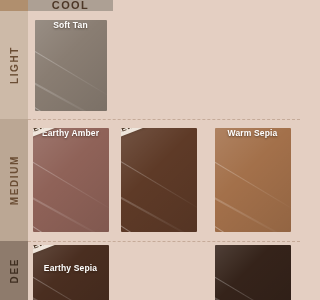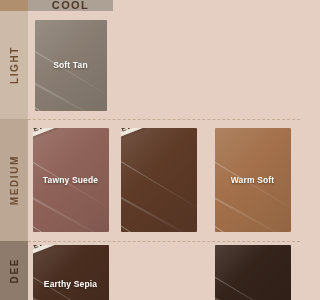--- a/index.html
+++ b/index.html
@@ -54,21 +54,21 @@
   .div-1{top:108px;}
   .div-2{top:230px;}
 
   .cell{position:relative;display:flex;align-items:center;justify-content:center;}
   .cell.cool{flex:0 0 85px;}
   .cell.neutral{flex:0 0 92px;}
   .cell.warm{flex:1 1 auto;}
 
   .swatch{
     position:relative;overflow:hidden;
-    display:flex;align-items:center;justify-content:center;
+    display:flex;justify-content:center;
     border-radius:1px;
   }
   .row-1 .swatch{width:72px;height:91px;}
   .row-2 .swatch{width:76px;height:104px;}
   .row-3 .swatch{width:76px;height:60px;margin-top:8px;}
 
   .swatch .label{
     position:relative;z-index:3;
     color:#ffffff;font-weight:bold;font-size:8.5px;
     text-shadow:0 1px 2px rgba(40,25,12,.55);
@@ -159,21 +159,21 @@
       <div class="cell cool">
         <div class="swatch" style="background: rgb(143, 98, 88);">
           <div class="sheen"></div>
           <div class="streaks">
               <i></i>
               <i></i>
               <i></i>
               <i></i>
             </div>
           <div class="new-badge">NEW!</div>
-          <div class="label">Tawny Suede</div>
+          <div class="label">Earthy Amber</div>
         </div>
       </div>
       <div class="cell neutral">
         <div class="swatch" style="background: rgb(94, 58, 39);">
           <div class="sheen"></div>
           <div class="streaks">
               <i></i>
               <i></i>
               <i></i>
               <i></i>
@@ -184,21 +184,21 @@
       <div class="cell warm">
         <div class="swatch" style="background: rgb(163, 112, 74);">
           <div class="sheen"></div>
           <div class="streaks">
               <i></i>
               <i></i>
               <i></i>
               <i></i>
             </div>
 
-          <div class="label">Warm Soft</div>
+          <div class="label">Warm Sepia</div>
         </div>
       </div>
     </div>
 
     <div class="row row-3">
       <div class="cell cool">
         <div class="swatch" style="background: rgb(74, 46, 32);">
           <div class="sheen"></div>
           <div class="streaks">
               <i></i>

